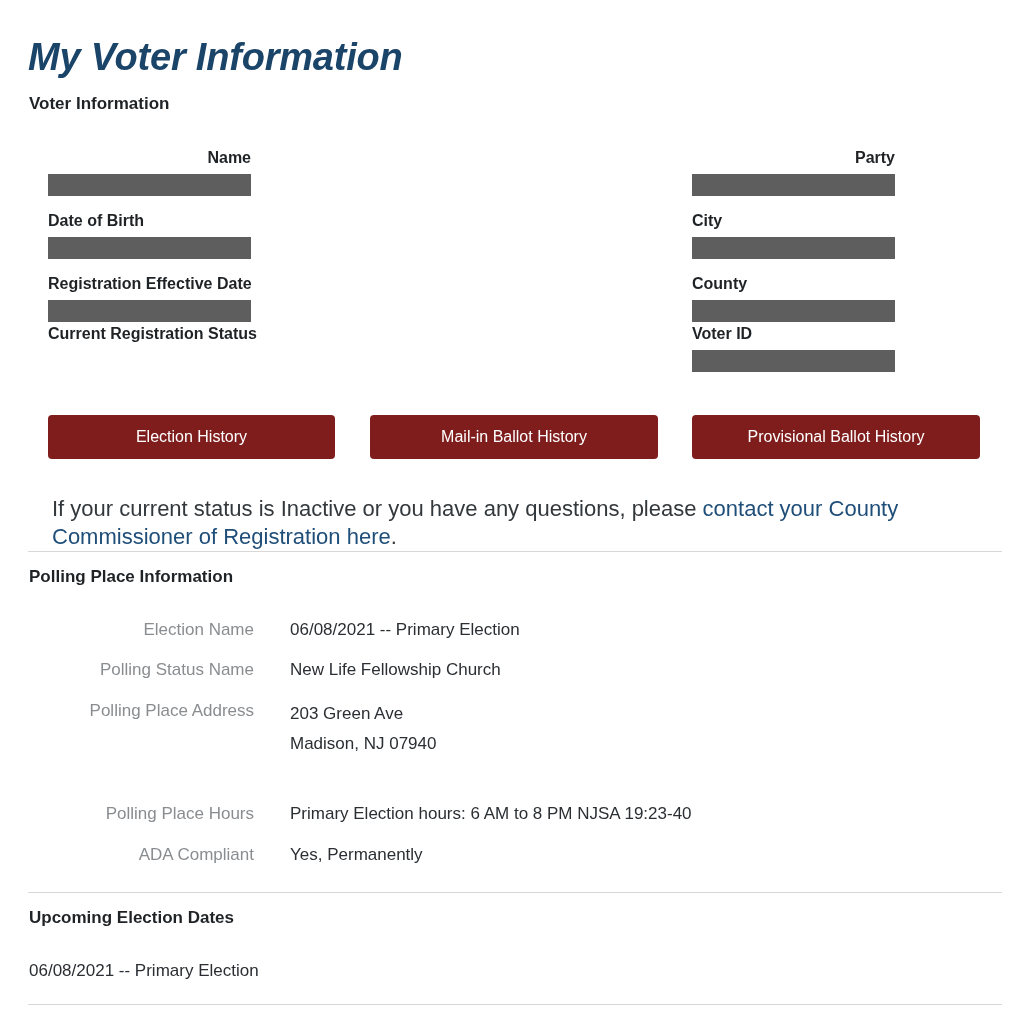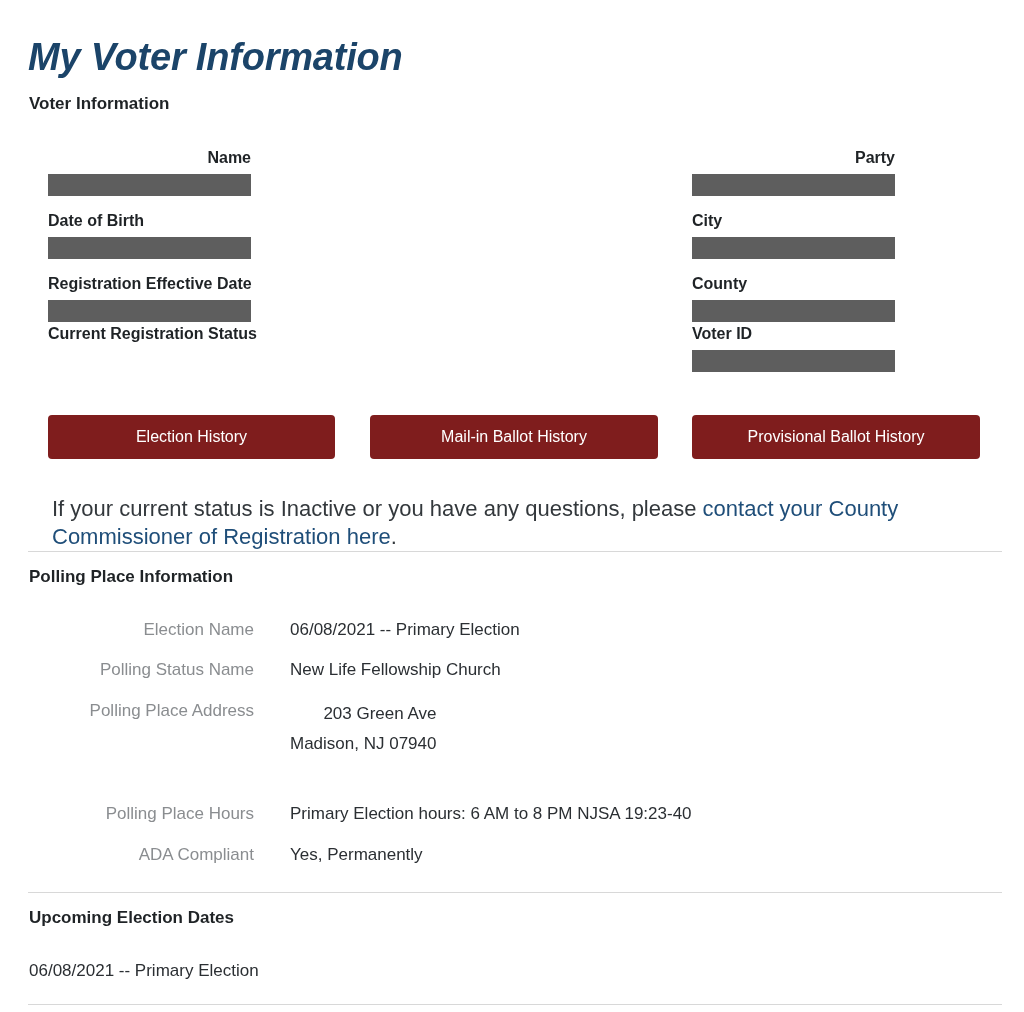--- a/index.html
+++ b/index.html
@@ -160,21 +160,21 @@
     color: #2b2f33;
     white-space: nowrap;
   }
   .detail-value-block {
     position: absolute;
     left: 290px;
     font-size: 17px;
     line-height: 30px;
     color: #2b2f33;
   }
-  .detail-value-block .addr-line { display: block; white-space: nowrap; text-align: right; }
+  .detail-value-block .addr-line { display: block; white-space: nowrap; }
   .detail-value-block a {
     color: #1f4e79;
     text-decoration: none;
     display: inline-block;
     cursor: pointer;
   }
 
   #row-election-name   { top: 618px; }
   #row-polling-name    { top: 658px; }
   #row-polling-address { top: 699px; }

